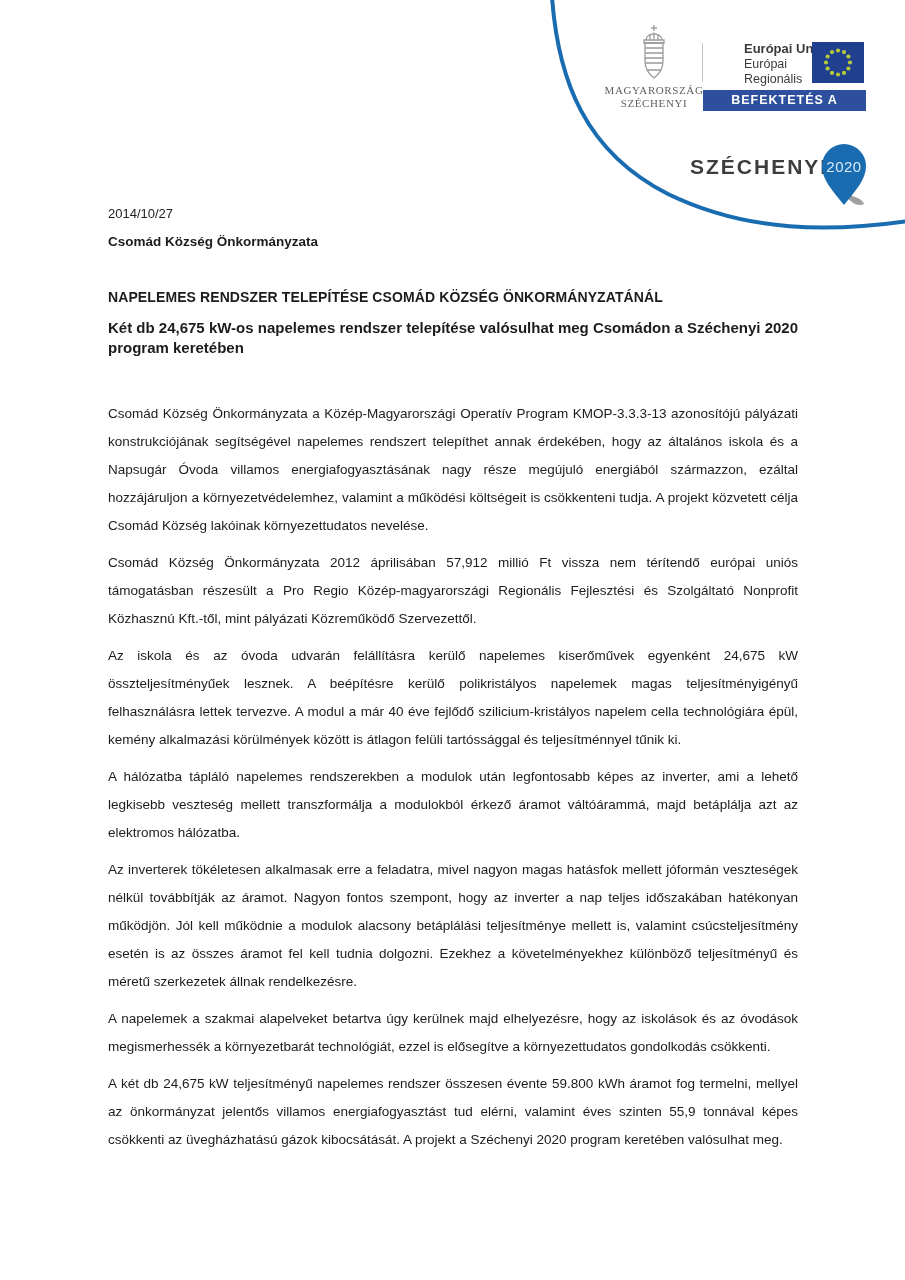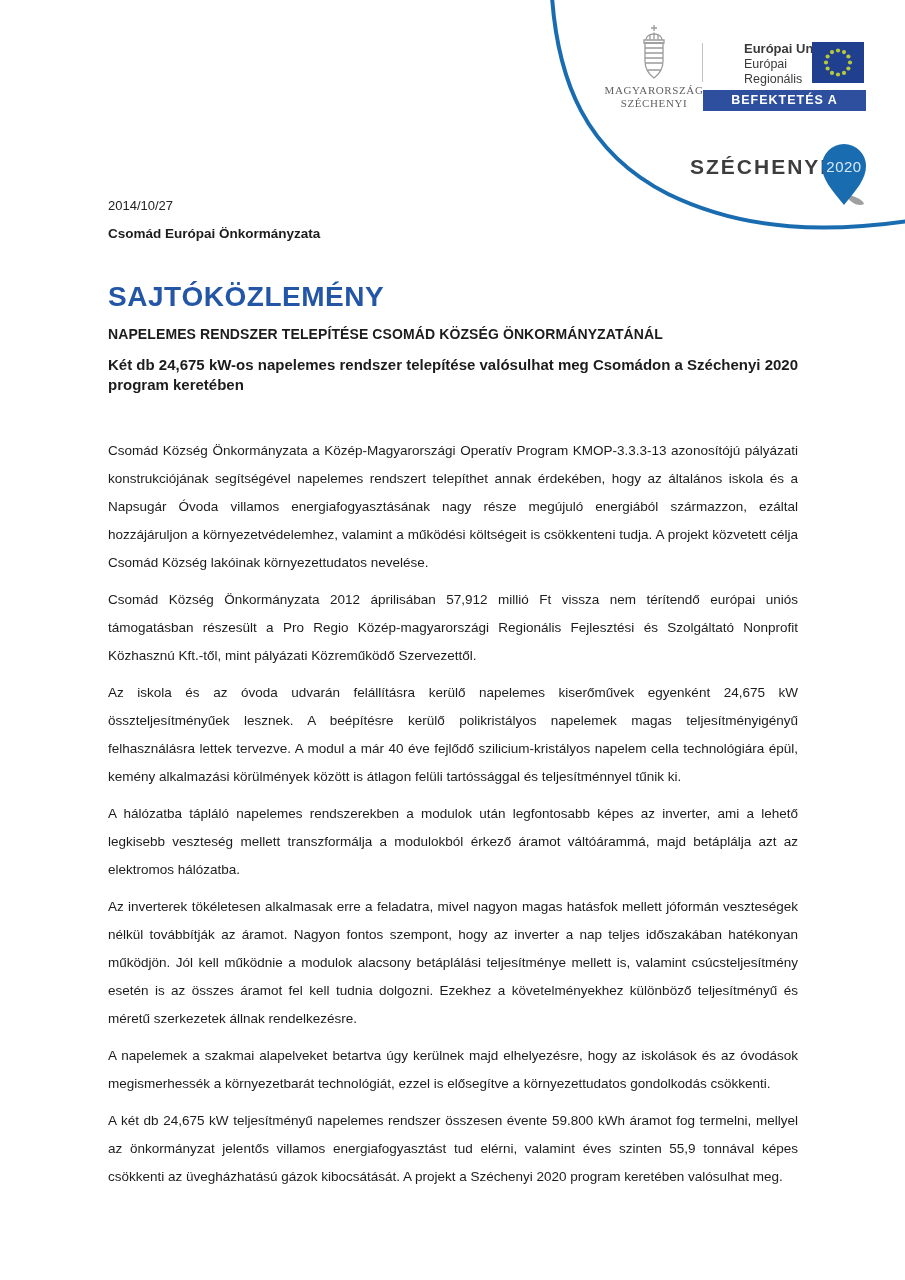--- a/index.html
+++ b/index.html
@@ -28,21 +28,21 @@
   .invest-banner { position: absolute; left: 703px; top: 90px; width: 163px; height: 21px;
                    background: #2d4f9e; color: #ffffff; font-weight: bold; font-size: 12.5px;
                    letter-spacing: 1px; text-align: center; line-height: 21px; }
 
   .szechenyi { position: absolute; left: 690px; top: 150px; width: 215px; height: 70px; }
   .szechenyi-text { position: absolute; left: 0; top: 5px; color: #3d3d3d; font-weight: bold;
                     font-size: 21px; letter-spacing: 2px; }
   .szechenyi-pin { position: absolute; left: 128px; top: -9px; }
 
   
-  .content { position: absolute; left: 108px; top: 198px; width: 690px; }
+  .content { position: absolute; left: 108px; top: 206px; width: 690px; }
   .date-line { font-size: 13px; color: #222; margin-bottom: 13px; }
   .org-line  { font-size: 13.5px; font-weight: bold; margin-bottom: 40px; }
   .doc-title { font-size: 28px; font-weight: bold; color: #2456a8; letter-spacing: 0.5px;
                margin-bottom: 13px; }
   .headline  { font-size: 14px; font-weight: bold; margin-bottom: 13px; letter-spacing: 0.1px; }
   .lead      { font-size: 15px; font-weight: bold; line-height: 20px; text-align: justify;
                margin-bottom: 42px; }
   .para      { font-size: 13.5px; line-height: 28px; text-align: justify; margin-bottom: 9px;
                color: #1c1c1c; }
 </style>
@@ -103,22 +103,21 @@
     <span class="szechenyi-text">SZÉCHENYI</span>
     <svg class="szechenyi-pin" width="58" height="70" viewBox="0 0 58 70" xmlns="http://www.w3.org/2000/svg">
       <path d="M 31 54 C 39 56 45 59 46 63 C 41 66 33 62 29 56 Z" fill="#a0a0a0"></path>
       <path d="M 26 64 C 13 48 4 38 4 25 A 22 22 0 1 1 48 25 C 48 38 39 48 26 64 Z" fill="#1a6cb0"></path>
       <text x="26" y="31" text-anchor="middle" font-family="Liberation Sans, sans-serif" font-size="15" letter-spacing="0.5" fill="#d8e8f7">2020</text>
     </svg>
   </div>
 
   <div class="content">
     <div class="date-line">2014/10/27</div>
-    <div class="org-line">Csomád Európai Önkormányzata</div>
-    <div class="doc-title">SAJTÓKÖZLEMÉNY</div>
+    <div class="org-line">Csomád Község Önkormányzata</div>
     <div class="headline">NAPELEMES RENDSZER TELEPÍTÉSE CSOMÁD KÖZSÉG ÖNKORMÁNYZATÁNÁL</div>
     <div class="lead">Két db 24,675 kW-os napelemes rendszer telepítése valósulhat meg Csomádon a Széchenyi 2020 program keretében</div>
 
     <p class="para">Csomád Község Önkormányzata a Közép-Magyarországi Operatív Program KMOP-3.3.3-13 azonosítójú pályázati konstrukciójának segítségével napelemes rendszert telepíthet annak érdekében, hogy az általános iskola és a Napsugár Óvoda villamos energiafogyasztásának nagy része megújuló energiából származzon, ezáltal hozzájáruljon a környezetvédelemhez, valamint a működési költségeit is csökkenteni tudja. A projekt közvetett célja Csomád Község lakóinak környezettudatos nevelése.</p>
     <p class="para">Csomád Község Önkormányzata 2012 áprilisában 57,912 millió Ft vissza nem térítendő európai uniós támogatásban részesült a Pro Regio Közép-magyarországi Regionális Fejlesztési és Szolgáltató Nonprofit Közhasznú Kft.-től, mint pályázati Közreműködő Szervezettől.</p>
     <p class="para">Az iskola és az óvoda udvarán felállításra kerülő napelemes kiserőművek egyenként 24,675 kW összteljesítményűek lesznek. A beépítésre kerülő polikristályos napelemek magas teljesítményigényű felhasználásra lettek tervezve. A modul a már 40 éve fejlődő szilicium-kristályos napelem cella technológiára épül, kemény alkalmazási körülmények között is átlagon felüli tartóssággal és teljesítménnyel tűnik ki.</p>
     <p class="para">A hálózatba tápláló napelemes rendszerekben a modulok után legfontosabb képes az inverter, ami a lehető legkisebb veszteség mellett transzformálja a modulokból érkező áramot váltóárammá, majd betáplálja azt az elektromos hálózatba.</p>
     <p class="para">Az inverterek tökéletesen alkalmasak erre a feladatra, mivel nagyon magas hatásfok mellett jóformán veszteségek nélkül továbbítják az áramot. Nagyon fontos szempont, hogy az inverter a nap teljes időszakában hatékonyan működjön. Jól kell működnie a modulok alacsony betáplálási teljesítménye mellett is, valamint csúcsteljesítmény esetén is az összes áramot fel kell tudnia dolgozni. Ezekhez a követelményekhez különböző teljesítményű és méretű szerkezetek állnak rendelkezésre.</p>
     <p class="para">A napelemek a szakmai alapelveket betartva úgy kerülnek majd elhelyezésre, hogy az iskolások és az óvodások megismerhessék a környezetbarát technológiát, ezzel is elősegítve a környezettudatos gondolkodás csökkenti.</p>
     <p class="para">A két db 24,675 kW teljesítményű napelemes rendszer összesen évente 59.800 kWh áramot fog termelni, mellyel az önkormányzat jelentős villamos energiafogyasztást tud elérni, valamint éves szinten 55,9 tonnával képes csökkenti az üvegházhatású gázok kibocsátását. A projekt a Széchenyi 2020 program keretében valósulhat meg.</p>

